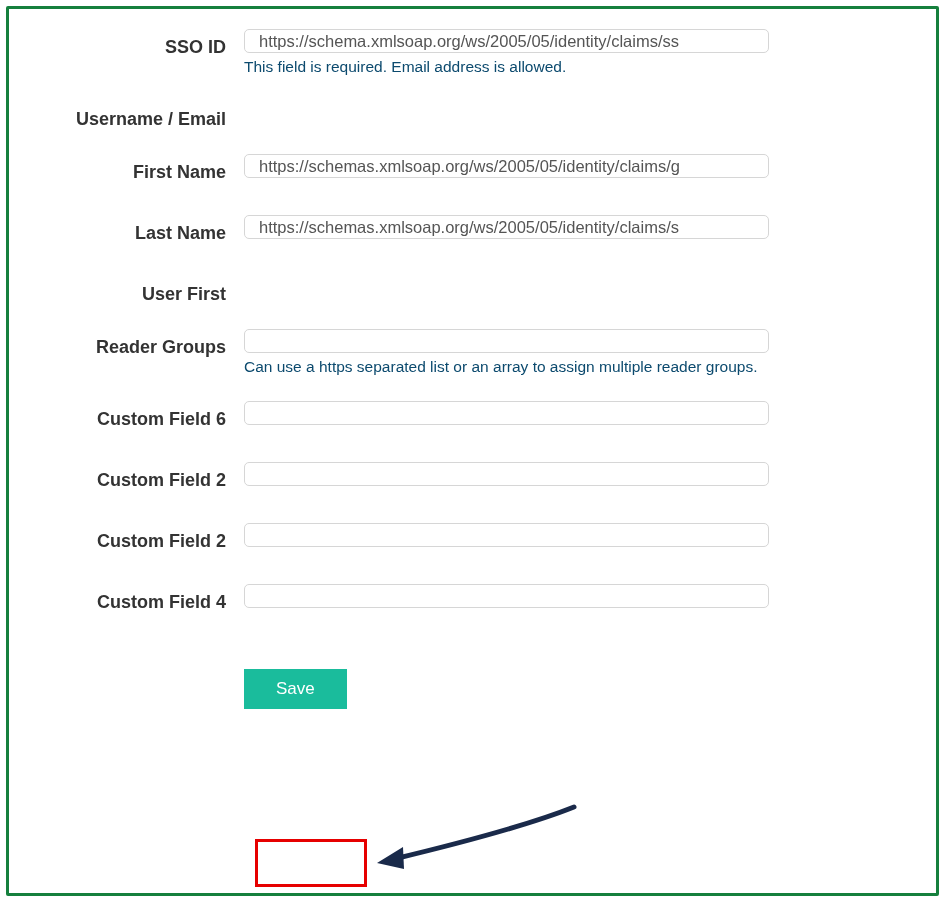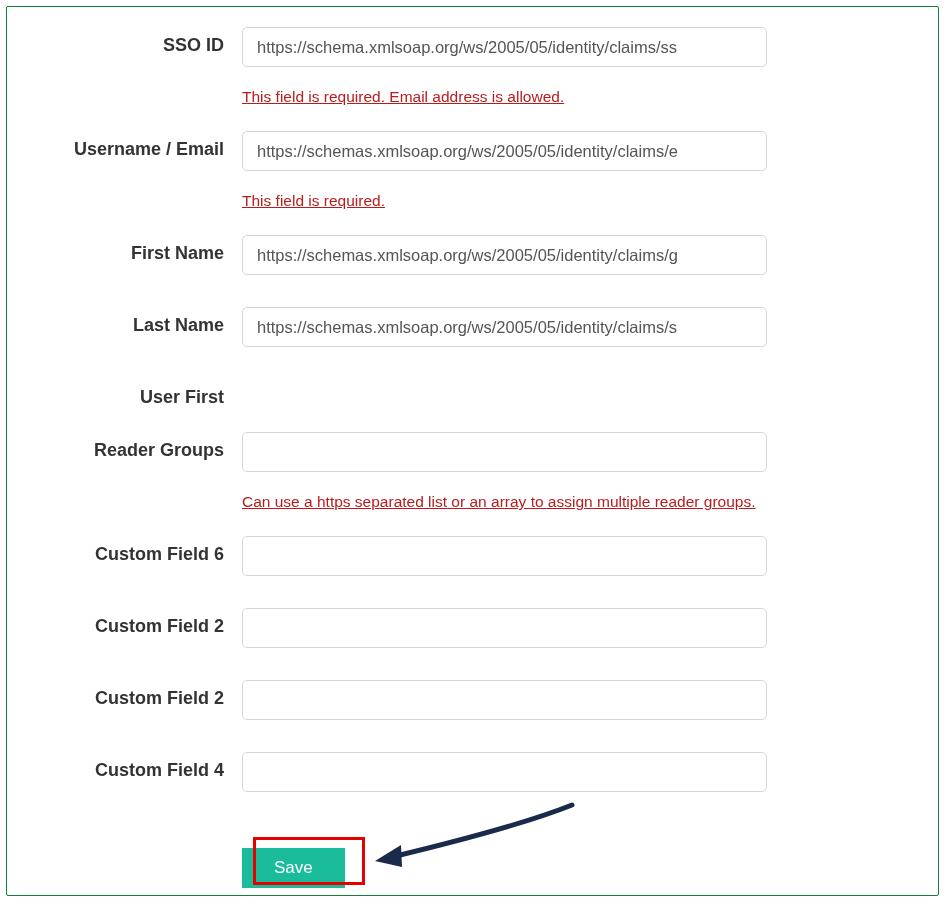--- a/index.html
+++ b/index.html
@@ -7,21 +7,21 @@
   body {
     font-family: "Helvetica Neue", Helvetica, Arial, sans-serif;
     background:#ffffff;
     color:#333;
     width:945px;
     height:902px;
   }
   .panel {
     position:relative;
     margin:6px;
-    border:1px solid #15803d;
+    border:3px solid #15803d;
     border-radius:2px;
     width:933px;
     height:890px;
     padding-top:20px;
   }
   .form-row {
     display:flex;
     align-items:flex-start;
     margin-bottom:0;
   }
@@ -33,36 +33,35 @@
     text-align:right;
     font-size:18px;
     font-weight:700;
     color:#333333;
   }
   .form-field {
     width:540px;
   }
   .text-input {
     width:525px;
-    height:40px;
+    height:24px;
     padding:6px 14px;
     border:1px solid #d6d6d6;
     border-radius:5px;
     font-size:16.5px;
     color:#555;
     outline:none;
     background:#fff;
     font-family:inherit;
   }
   .help-text {
     font-size:15.5px;
-    color:#b91c1c;
-    margin-top:20px;
+    color:#0c4a6e;
+    margin-top:4px;
     line-height:1.3;
-    text-decoration:underline;
   }
   .gap-simple { height:32px; }
   .gap-with-help { height:24px; }
   .btn-save {
     display:inline-block;
     background:#1abc9c;
     color:#ffffff;
     font-size:17px;
     padding:10px 32px;
     border:none;
@@ -88,24 +87,20 @@
     <div class="form-label">SSO ID</div>
     <div class="form-field">
       <input class="text-input" type="text" value="https://schema.xmlsoap.org/ws/2005/05/identity/claims/ss" style="">
       <div class="help-text">This field is required. Email address is allowed.</div>
     </div>
   </div>
   <div class="gap-with-help"></div>
 
   <div class="form-row">
     <div class="form-label">Username / Email</div>
-    <div class="form-field">
-      <input class="text-input" type="text" value="https://schemas.xmlsoap.org/ws/2005/05/identity/claims/e" style="">
-      <div class="help-text">This field is required.</div>
-    </div>
   </div>
   <div class="gap-with-help"></div>
 
   <div class="form-row">
     <div class="form-label">First Name</div>
     <div class="form-field">
       <input class="text-input" type="text" value="https://schemas.xmlsoap.org/ws/2005/05/identity/claims/g" style="">
     </div>
   </div>
   <div class="gap-simple"></div>

